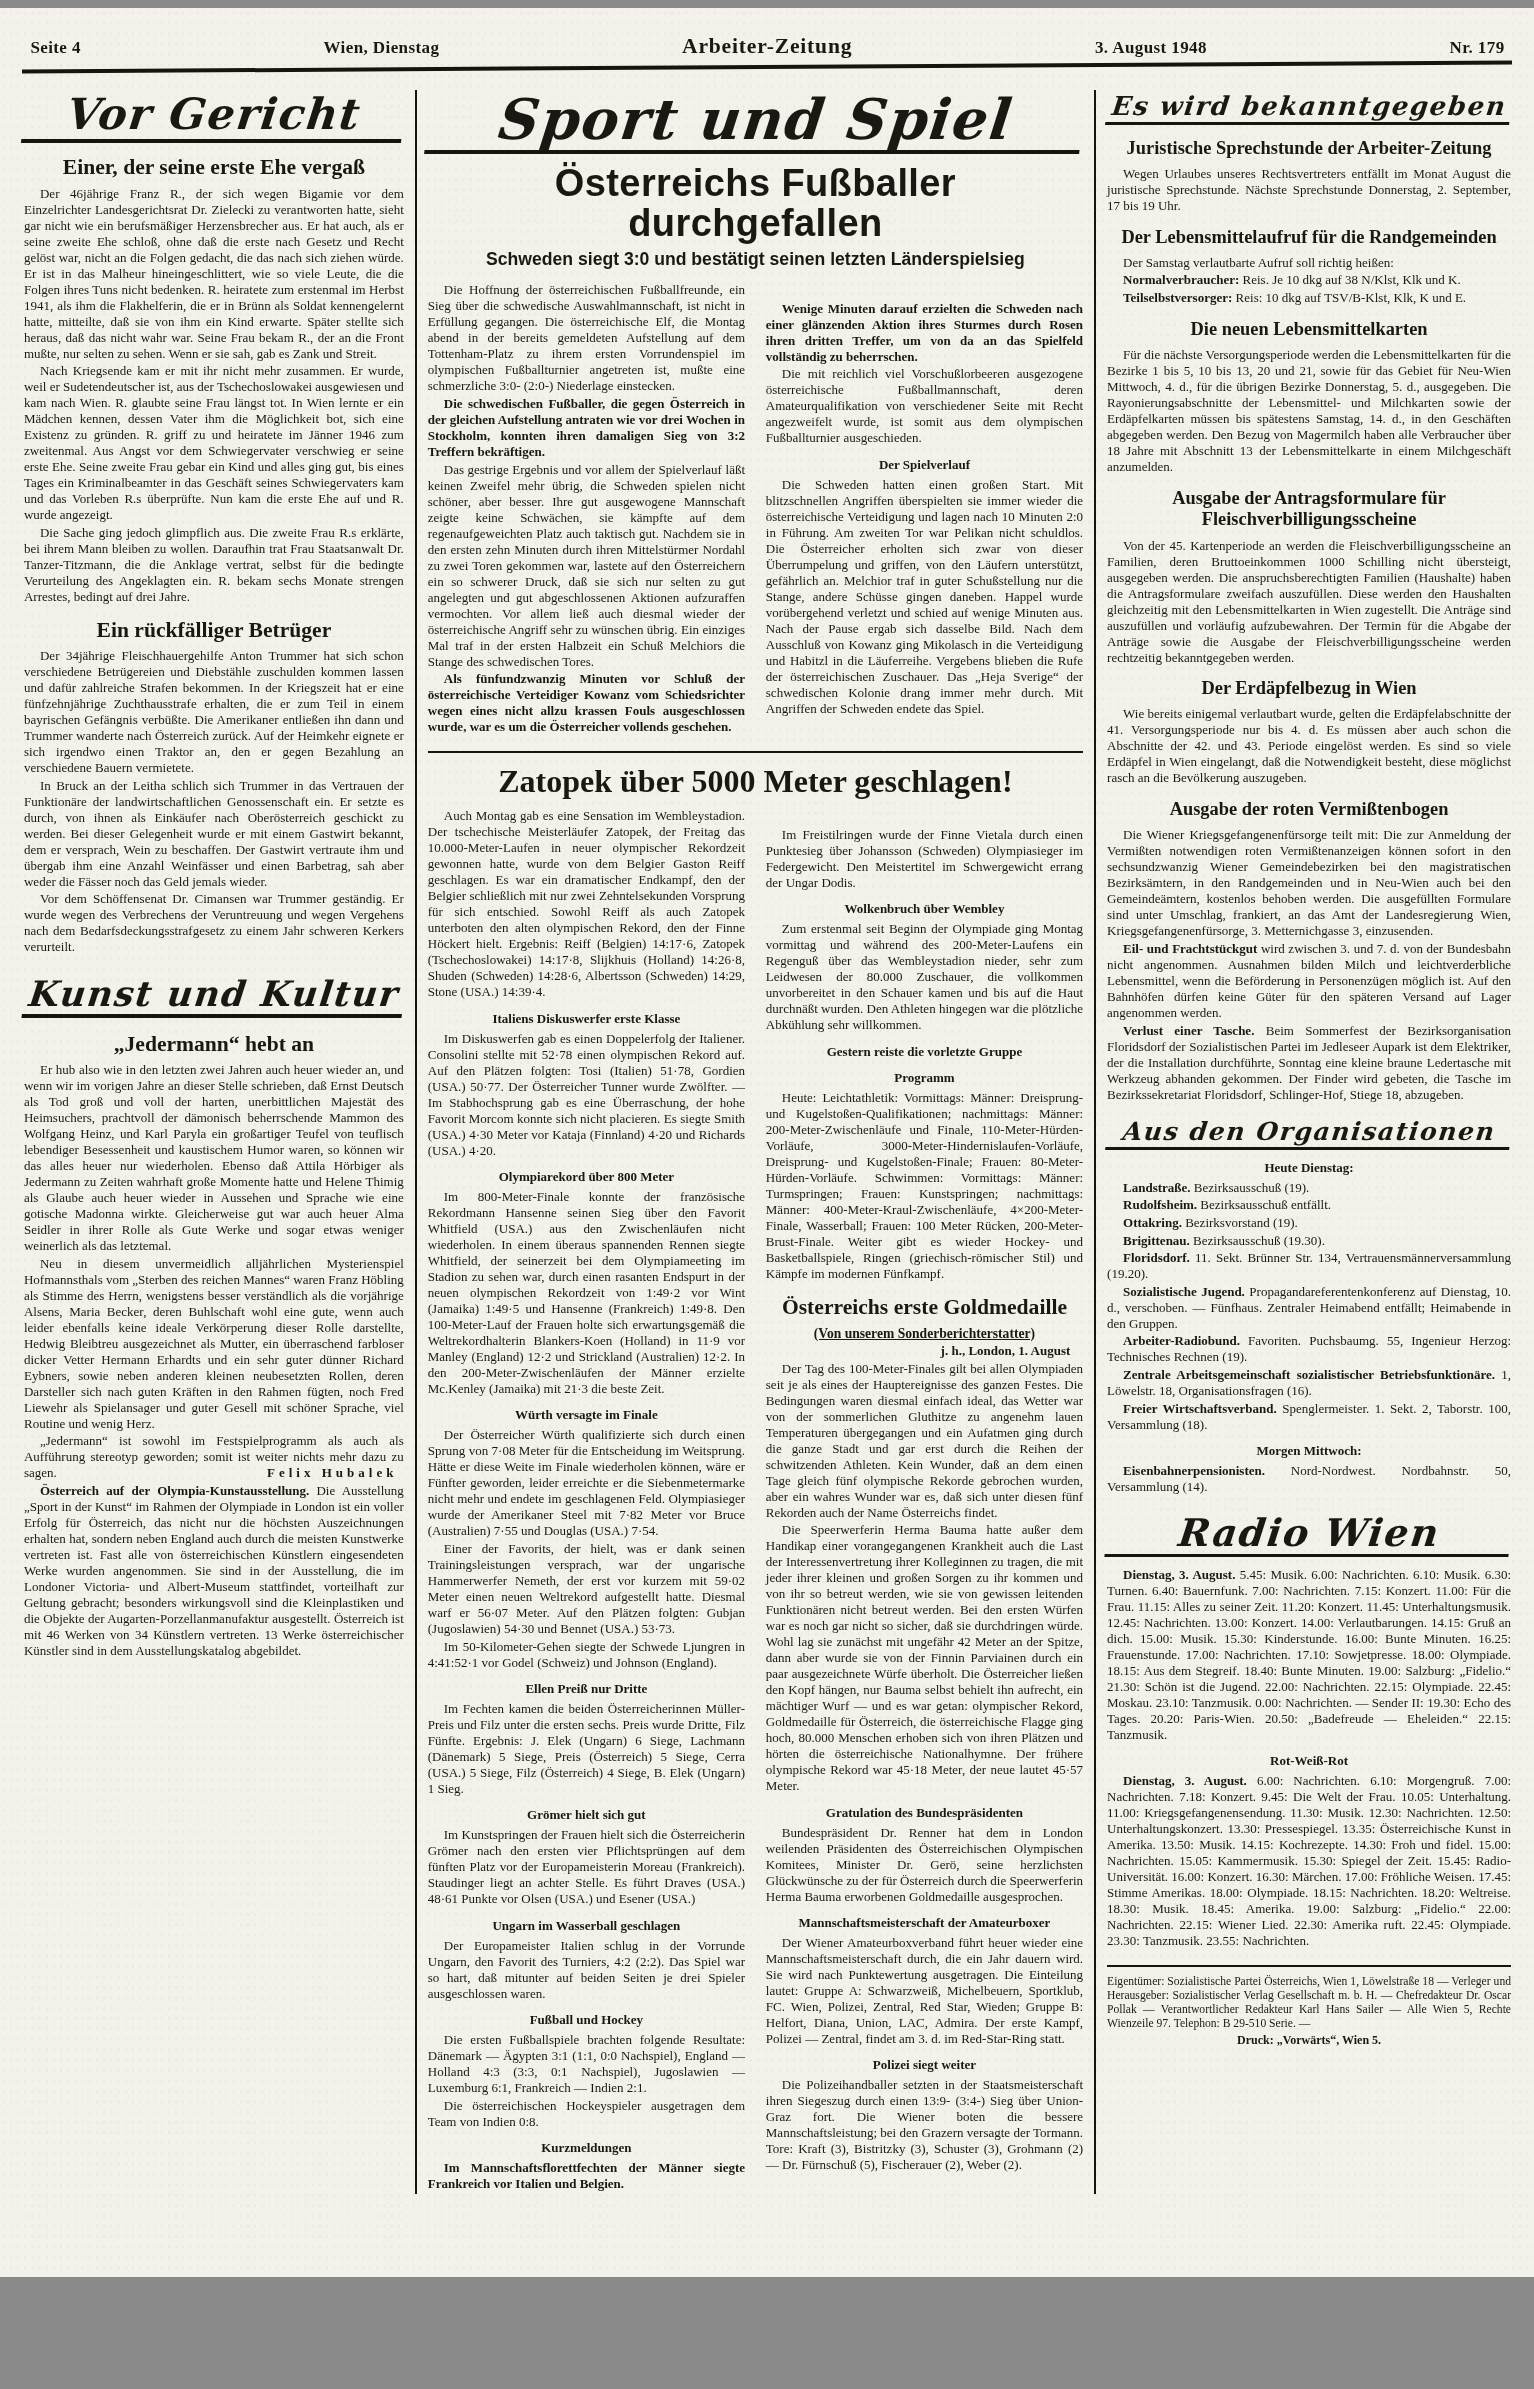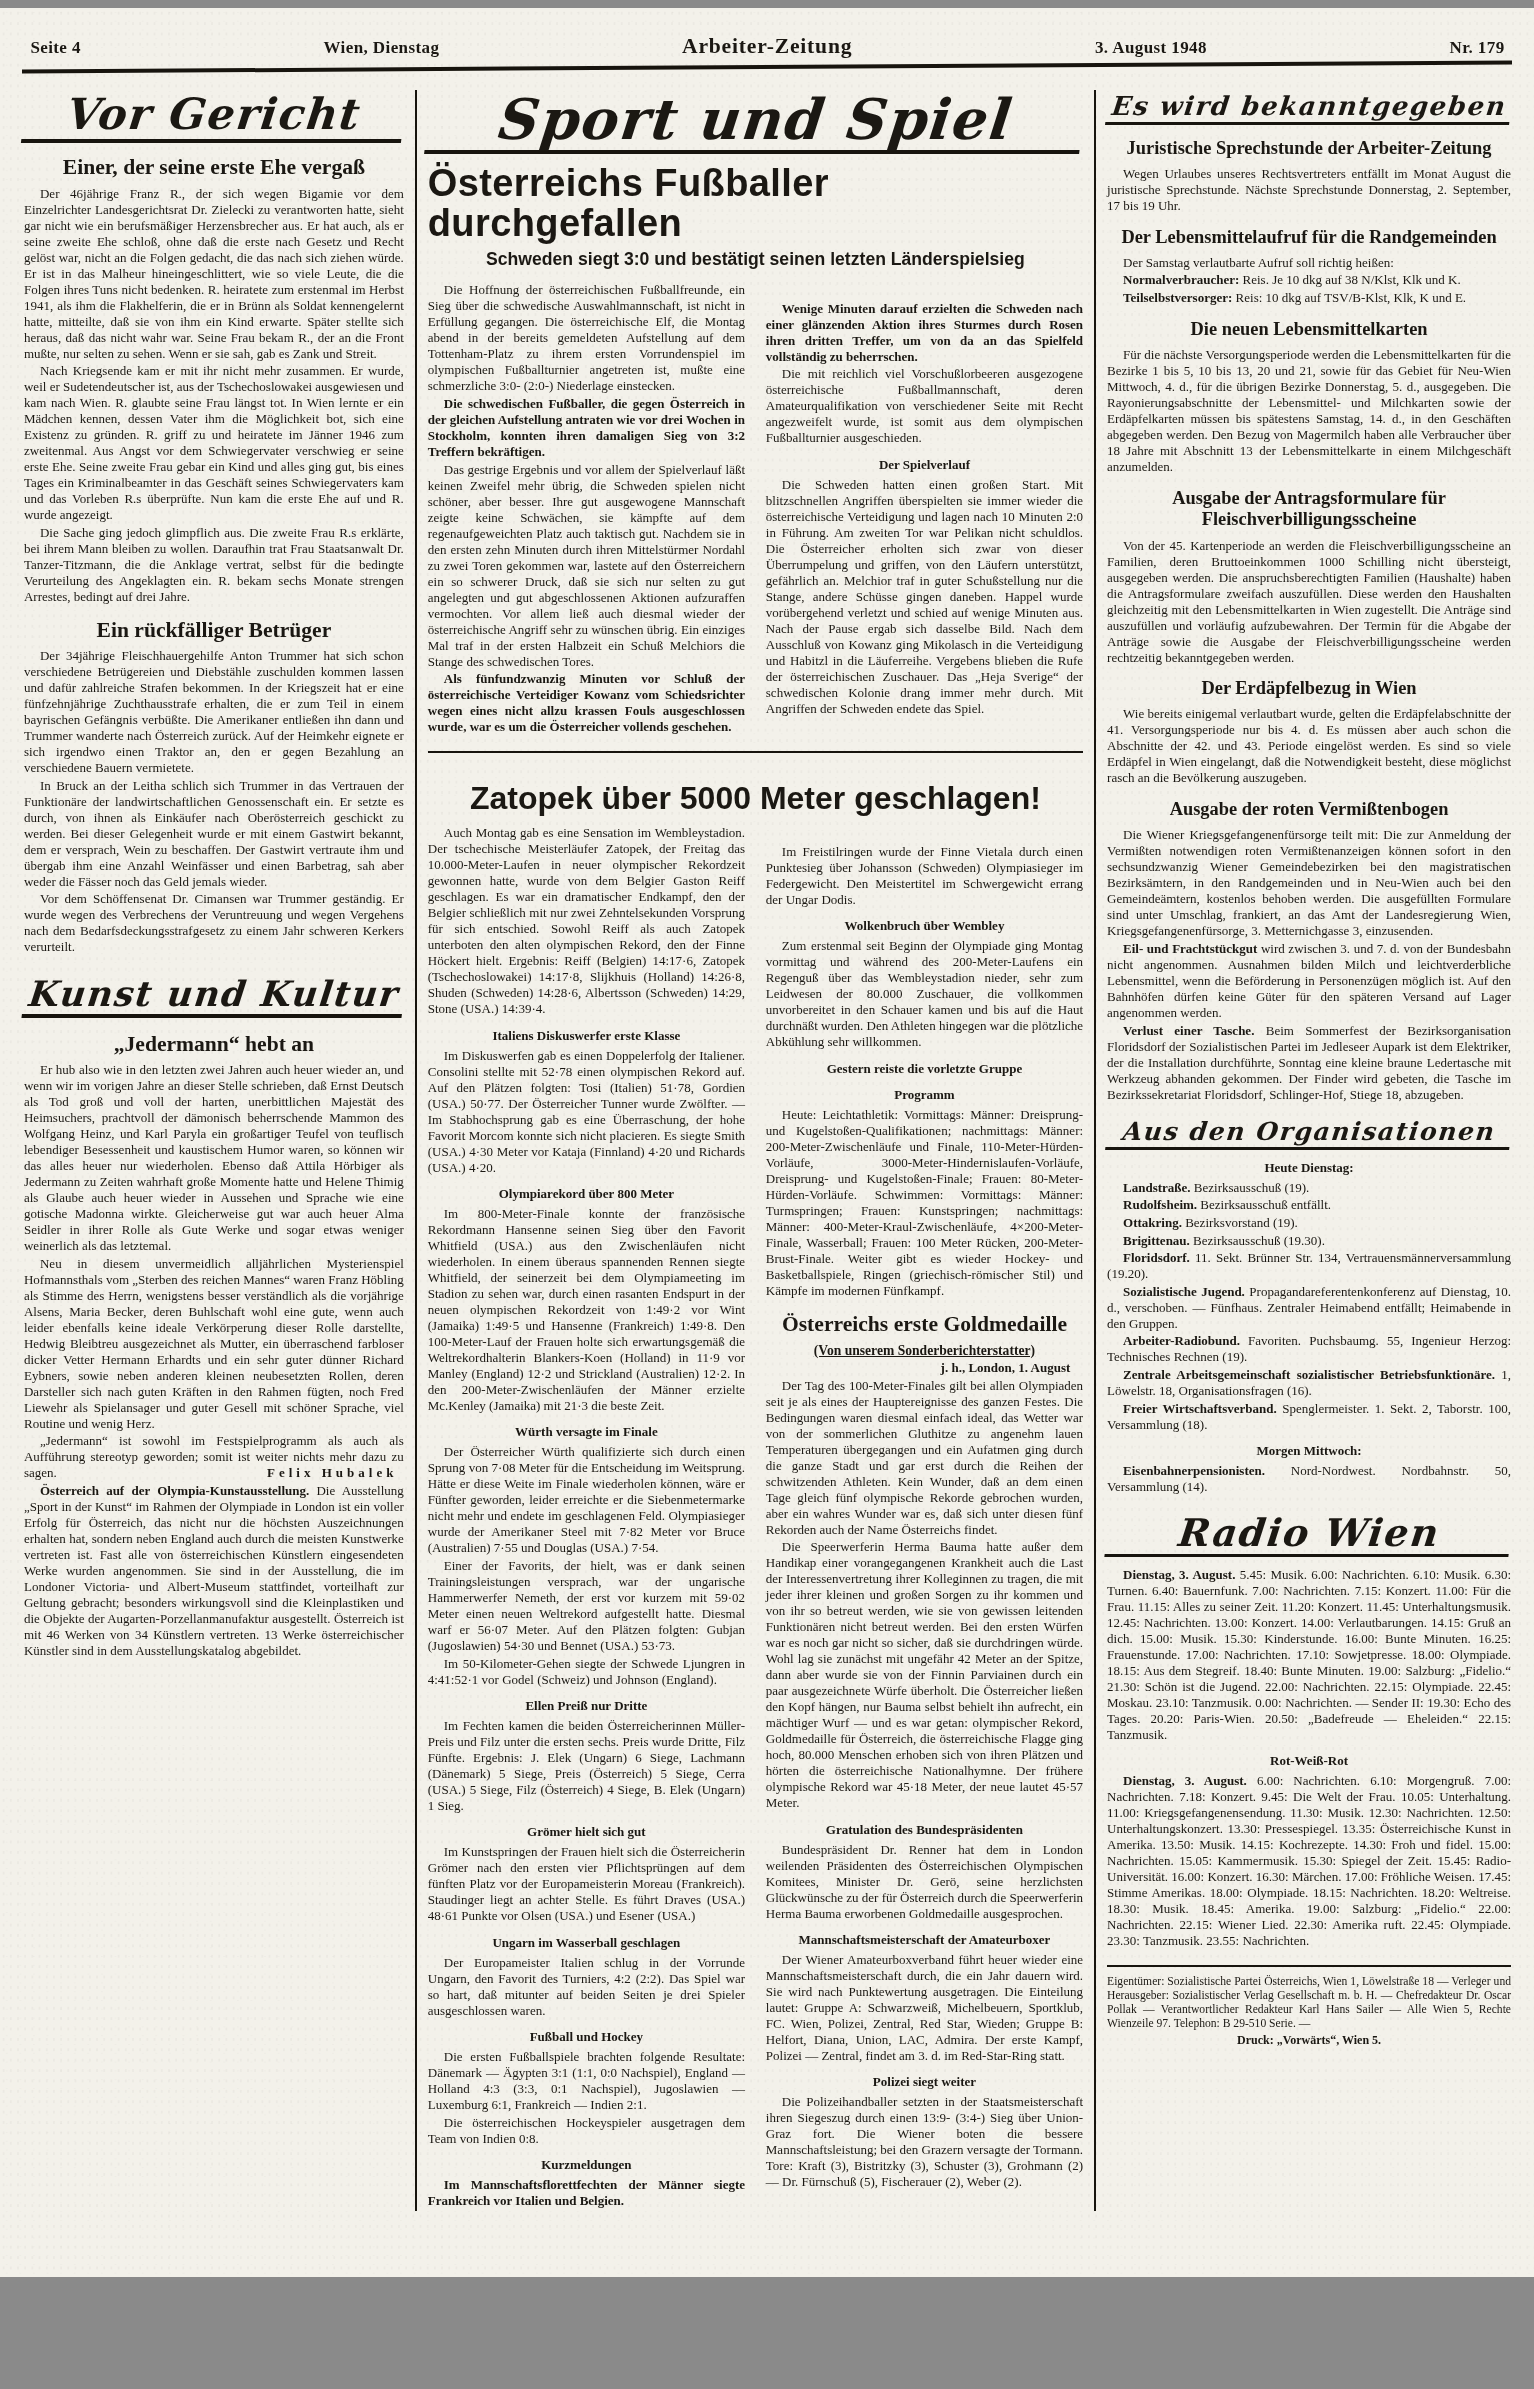--- a/index.html
+++ b/index.html
@@ -50,32 +50,32 @@
   .script-court{font-size:43px;margin-top:1.6px;}
   .script-sport{font-size:56px;margin-top:0;}
   .script-bekannt{font-size:26px;margin-top:3.2px;border-bottom-width:3.2px;}
   .script-kultur{font-size:35px;margin-top:21px;}
   .script-orgs{font-size:25px;margin-top:16px;border-bottom-width:3.2px;}
   .script-radio{font-size:38px;margin-top:17.6px;border-bottom-width:3.2px;}
   
   .sport-headline{
     font-family:"Liberation Sans", sans-serif;
     font-weight:700;font-size:38px;line-height:1.05;
-    margin:8px 0 4.8px 0;letter-spacing:0.4px;
+    text-align:center;margin:8px 0 4.8px 0;letter-spacing:0.4px;
   }
   .sport-subhead{
     font-family:"Liberation Sans", sans-serif;
     font-weight:700;font-size:17.6px;text-align:center;margin:3.2px 0 12.8px 0;
   }
   .zatopek-headline{
-    font-family:Liberation Sans, sans-serif;
+    font-family:Liberation Serif, serif;
     font-weight:700;font-size:32px;line-height:1.05;
     text-align:center;
     border-top:2.4px solid #17140e;
-    padding-top:29px;margin:14.4px 0 9.6px 0;
+    padding-top:12px;margin:14.4px 0 9.6px 0;
   }
   .art-head{
     font-size:21.6px;font-weight:700;line-height:1.12;
     text-align:center;margin:12.8px 0 6.4px 0;
   }
   .ann-head{
     font-size:18.4px;font-weight:700;line-height:1.18;
     text-align:center;margin:12.8px 11.2px 6.4px 11.2px;
   }
   .sub-head{

